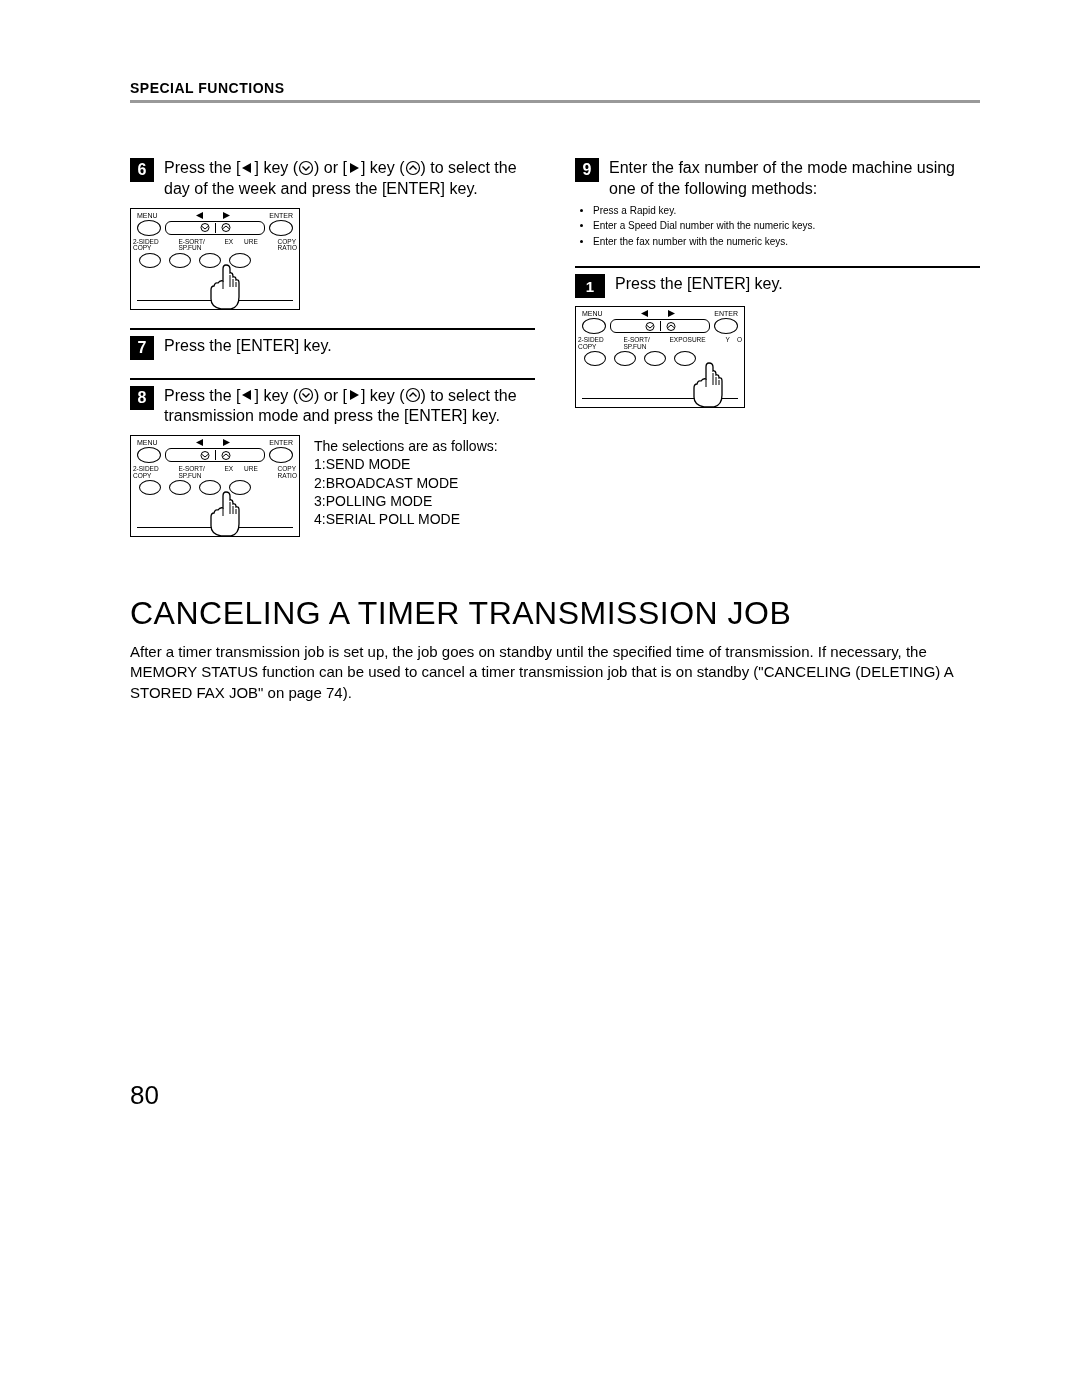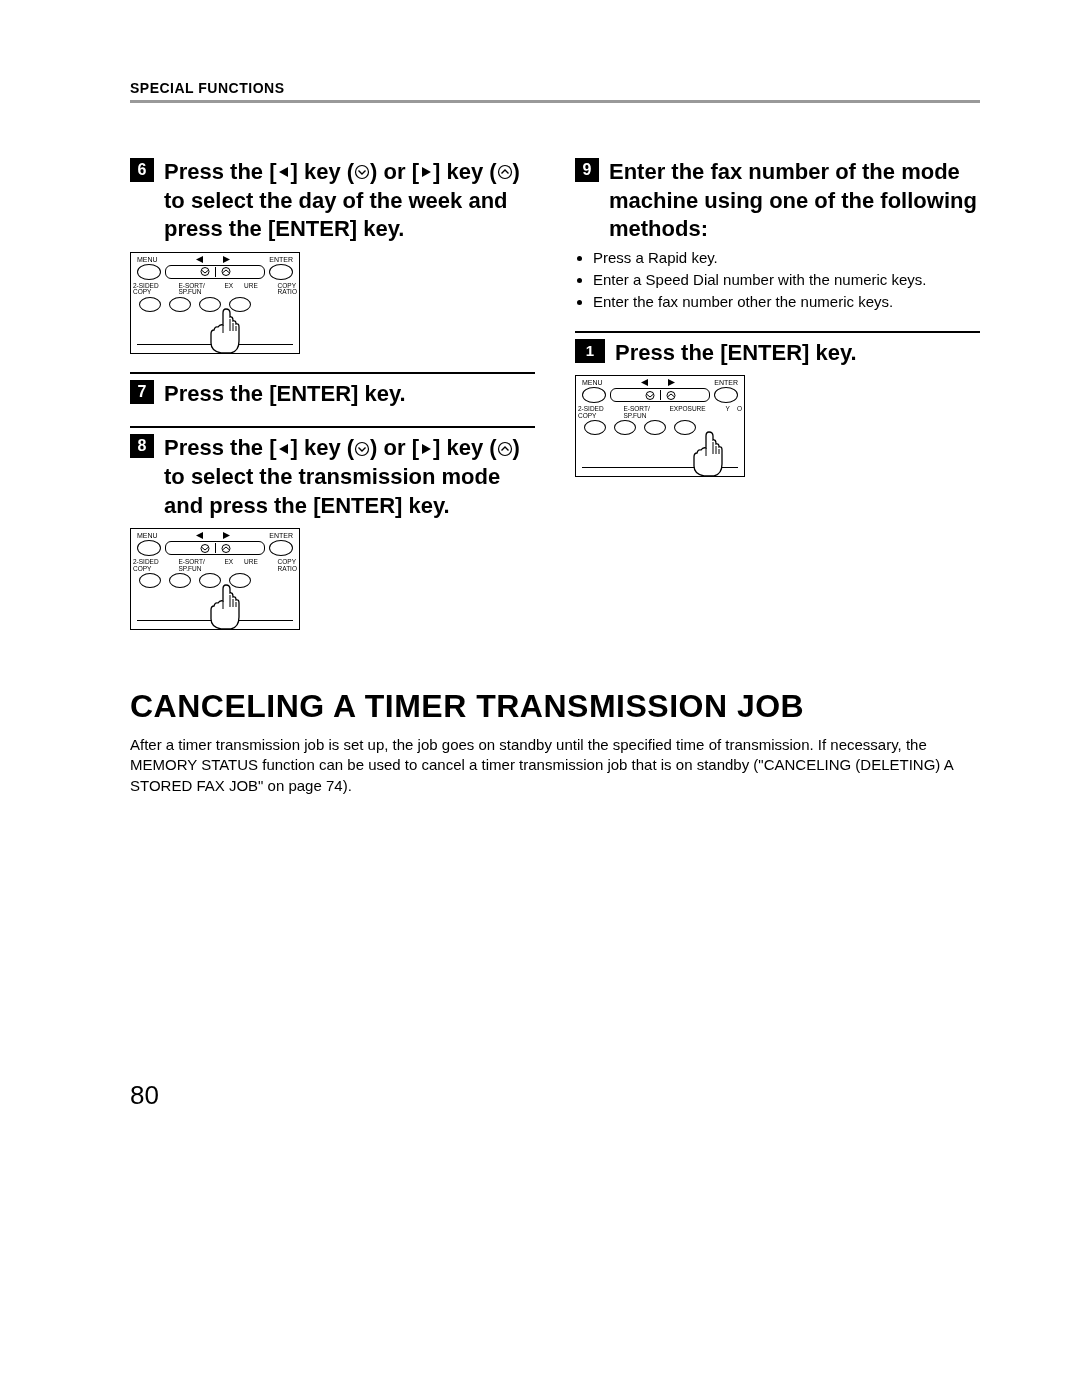--- a/index.html
+++ b/index.html
@@ -29,24 +29,24 @@
   }
   .step-head{display:flex;align-items:flex-start;gap:10px;}
   .step-num{
     flex:0 0 24px;
     width:24px;height:24px;
     background:#000;color:#fff;
     font-weight:bold;font-size:16px;
     display:flex;align-items:center;justify-content:center;
   }
   .step-num.wide{flex:0 0 30px;width:30px;font-size:15px;}
-  .step-title{font-weight:bold;font-size:22px;line-height:1.3;}
+  .step-title{font-weight:normal;font-size:16px;line-height:1.3;}
   .step-body{margin-left:34px;font-size:15px;line-height:1.35;}
   ul.bullets{margin:4px 0 0 0;padding:0 0 0 18px;}
-  ul.bullets li{font-size:15px;line-height:1.35;margin-bottom:2px;}
+  ul.bullets li{font-size:10px;line-height:1.35;margin-bottom:2px;}
   .inline-icon{
     display:inline-flex;vertical-align:middle;position:relative;top:-1px;
   }
   
   .panel{
     width:170px;height:102px;
     border:1.5px solid #000;
     box-sizing:border-box;
     margin:8px 0 14px 0;
     position:relative;
@@ -70,21 +70,21 @@
   .panel .hand{
     position:absolute;bottom:-2px;
   }
   .panel .hand svg{display:block;}
   .sidecaption{
     display:flex;gap:14px;align-items:flex-start;margin-top:8px;
   }
   .sidecaption .panel{margin:0;}
   .sidecaption .captxt{font-size:14px;line-height:1.3;padding-top:2px;}
   .bigheading{
-    font-weight:bold;
+    font-weight:normal;
     font-size:32px;
     margin:40px 0 10px 0;
     letter-spacing:.5px;
   }
   .para{font-size:15px;line-height:1.35;margin:0;}
   .pagenum{
     position:absolute;
     left:130px;bottom:50px;
     font-weight:normal;font-size:26px;
   }
@@ -266,36 +266,37 @@
       <svg width="34" height="48">
         <path d="M17 2 Q14 2 14 6 L14 18 Q11 17 9 20 Q6 19 5 23 Q2 23 2 27 L2 36 Q2 44 12 46 L22 46 Q30 44 30 34 L30 20 Q30 16 27 17 Q27 13 24 14 Q24 9 21 10 L21 6 Q21 2 17 2 Z" fill="#fff" stroke="#000" stroke-width="1.3"></path>
         <line x1="14" y1="18" x2="14" y2="26" stroke="#000" stroke-width="1"></line>
         <line x1="21" y1="12" x2="21" y2="24" stroke="#000" stroke-width="1"></line>
         <line x1="24" y1="16" x2="24" y2="24" stroke="#000" stroke-width="1"></line>
         <line x1="27" y1="19" x2="27" y2="24" stroke="#000" stroke-width="1"></line>
       </svg>
     </div>
   </div>
             </div>
+          <div class="captxt" id="cap8">The selections are as follows:<br>1:SEND MODE<br>2:BROADCAST MODE<br>3:POLLING MODE<br>4:SERIAL POLL MODE</div>
         </div>
       </div>
 
     </div>
 
     <div class="col">
 
       <div class="step">
         <div class="step-head">
           <div class="step-num">9</div>
           <div class="step-title">Enter the fax number of the mode machine using one of the following methods:</div>
         </div>
         <ul class="bullets step-body">
           <li>Press a Rapid key.</li>
           <li>Enter a Speed Dial number with the numeric keys.</li>
-          <li>Enter the fax number other the numeric keys.</li>
+          <li>Enter the fax number with the numeric keys.</li>
         </ul>
       </div>
 
       <div class="step">
         <div class="step-rule"></div>
         <div class="step-head">
           <div class="step-num wide">1</div>
           <div class="step-title">Press the [ENTER] key.</div>
         </div>
         <div id="panel10">

